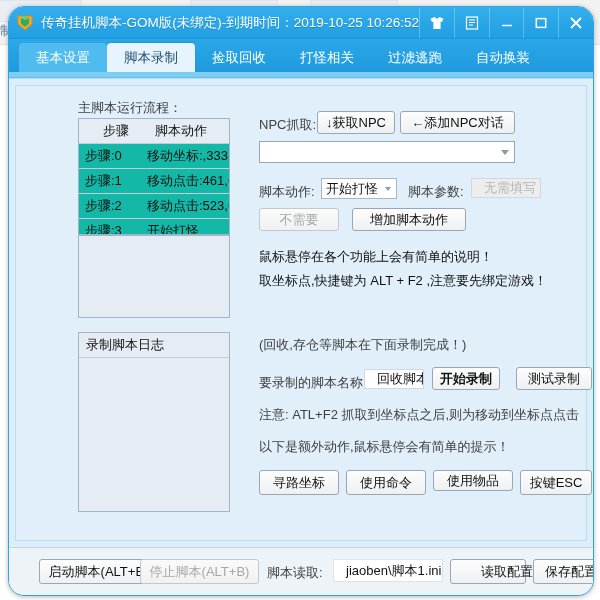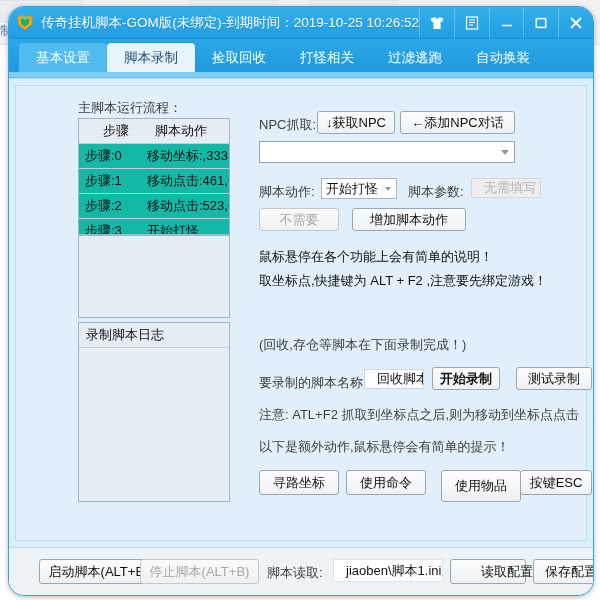--- a/index.html
+++ b/index.html
@@ -366,21 +366,21 @@
             <span class="c2">移动点击:523,649</span>
           </div>
           <div class="lrow">
             <span class="c1">步骤:3</span>
             <span class="c2">开始打怪</span>
           </div>
         </div>
 
         <div class="listbox" style="left:62px; top:149px; width:152px; height:83px; background:#e6ecf3;"></div>
 
-        <div class="logbox" style="left:62px; top:236px; width:152px; height:180px;">
+        <div class="logbox" style="left:62px; top:246px; width:152px; height:180px;">
           <div class="logtitle">录制脚本日志</div>
         </div>
 
         <div class="lbl" style="left:243px; top:30px;">NPC抓取:</div>
         <div class="btn" style="left:301px; top:25px; width:78px; height:23px;">↓获取NPC</div>
         <div class="btn" style="left:384px; top:25px; width:115px; height:23px;">←添加NPC对话</div>
 
         <div class="combo" style="left:243px; top:55px; width:256px; height:22px;">
           <span></span>
           <span class="arrow"></span>
@@ -406,21 +406,21 @@
         <div class="lbl" style="left:243px; top:288px;">要录制的脚本名称:</div>
         <div class="field" style="left:348px; top:283px; width:60px; height:20px; border-color:#cfd8e0;">回收脚本</div>
         <div class="btn" style="left:416px; top:281px; width:68px; height:23px;font-weight:bold;">开始录制</div>
         <div class="btn" style="left:500px; top:281px; width:76px; height:23px;">测试录制</div>
 
         <div class="lbl" style="left:243px; top:320px;">注意: ATL+F2 抓取到坐标点之后,则为移动到坐标点点击</div>
         <div class="lbl" style="left:243px; top:352px;">以下是额外动作,鼠标悬停会有简单的提示！</div>
 
         <div class="btn" style="left:243px; top:384px; width:80px; height:25px;">寻路坐标</div>
         <div class="btn" style="left:330px; top:384px; width:80px; height:25px;">使用命令</div>
-        <div class="btn" style="left:417px; top:384px; width:80px; height:32px;margin-left:8px;">使用物品</div>
+        <div class="btn" style="left:417px; top:384px; width:80px; height:21px;">使用物品</div>
         <div class="btn" style="left:504px; top:384px; width:72px; height:25px;">按键ESC</div>
 
       </div>
     </div>
 
     <div class="footer">
       <div class="btn" style="left:6px; width:119px;margin-left:24px;">启动脚本(ALT+B)</div>
       <div class="btn disabled" style="left:131px; width:119px;">停止脚本(ALT+B)</div>
       <div class="lbl" style="left:258px; top:16px;">脚本读取:</div>
       <div class="field" style="left:324px; width:110px; border-color:#dfe4e9;">jiaoben\脚本1.ini</div>

